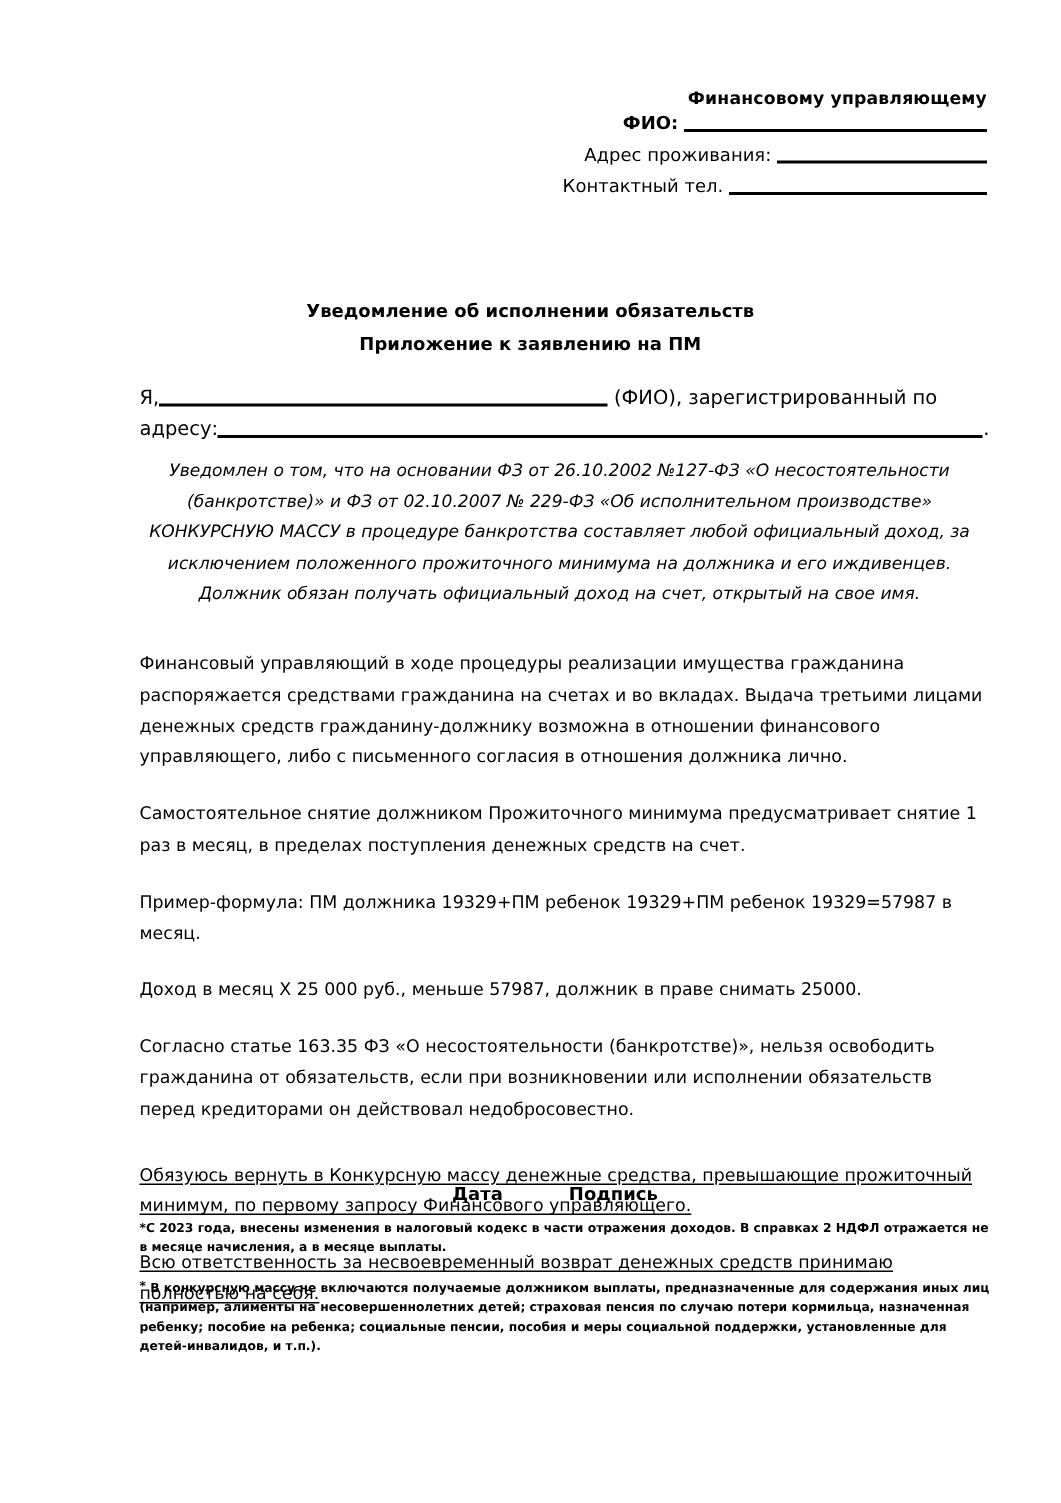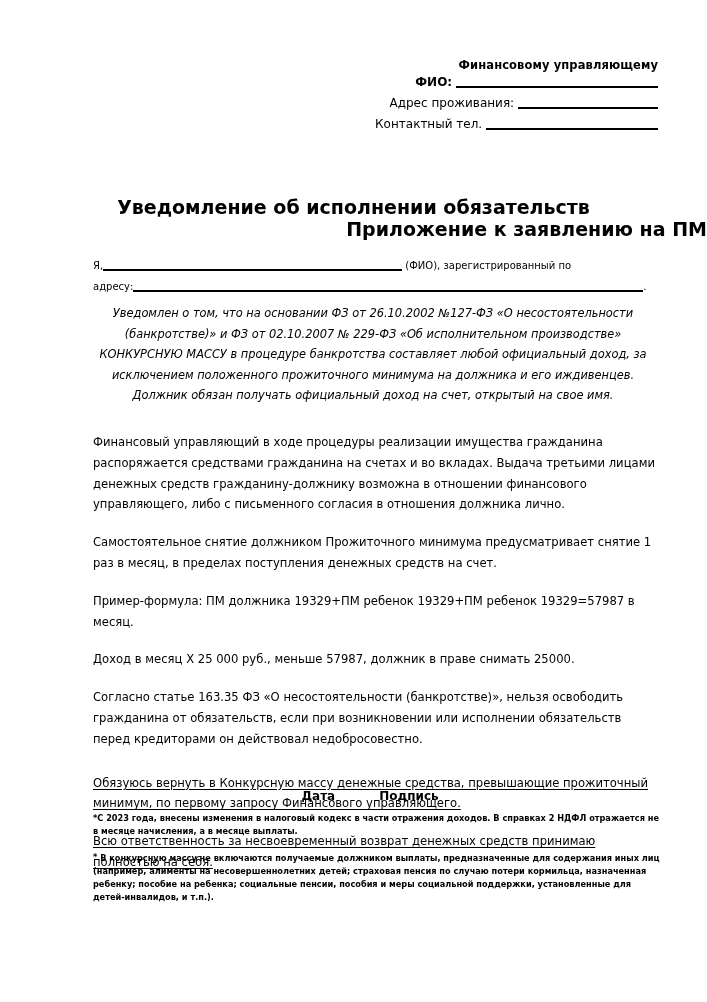--- a/index.html
+++ b/index.html
@@ -58,33 +58,33 @@
   .fl-addr { width: 140px; }
   .fl-tel { width: 172px; }
 
   
   .doc-title {
     position: absolute;
     left: 0;
     right: 0;
     top: 196px;
     text-align: center;
-    font-size: 19px;
+    font-size: 12px;
     font-weight: bold;
     line-height: 22px;
   }
-  .doc-title .line2 { display: block; text-align: right; }
+  .doc-title .line2 { display: block; }
 
   
   .intro {
     position: absolute;
     left: 93px;
     right: 46px;
     top: 255px;
-    font-size: 10px;
+    font-size: 13px;
     line-height: 21px;
   }
   .intro .ln {
     white-space: nowrap;
   }
   .blank {
     display: inline-block;
     border-bottom: 2px solid #000;
     height: 11px;
     vertical-align: -2px;

